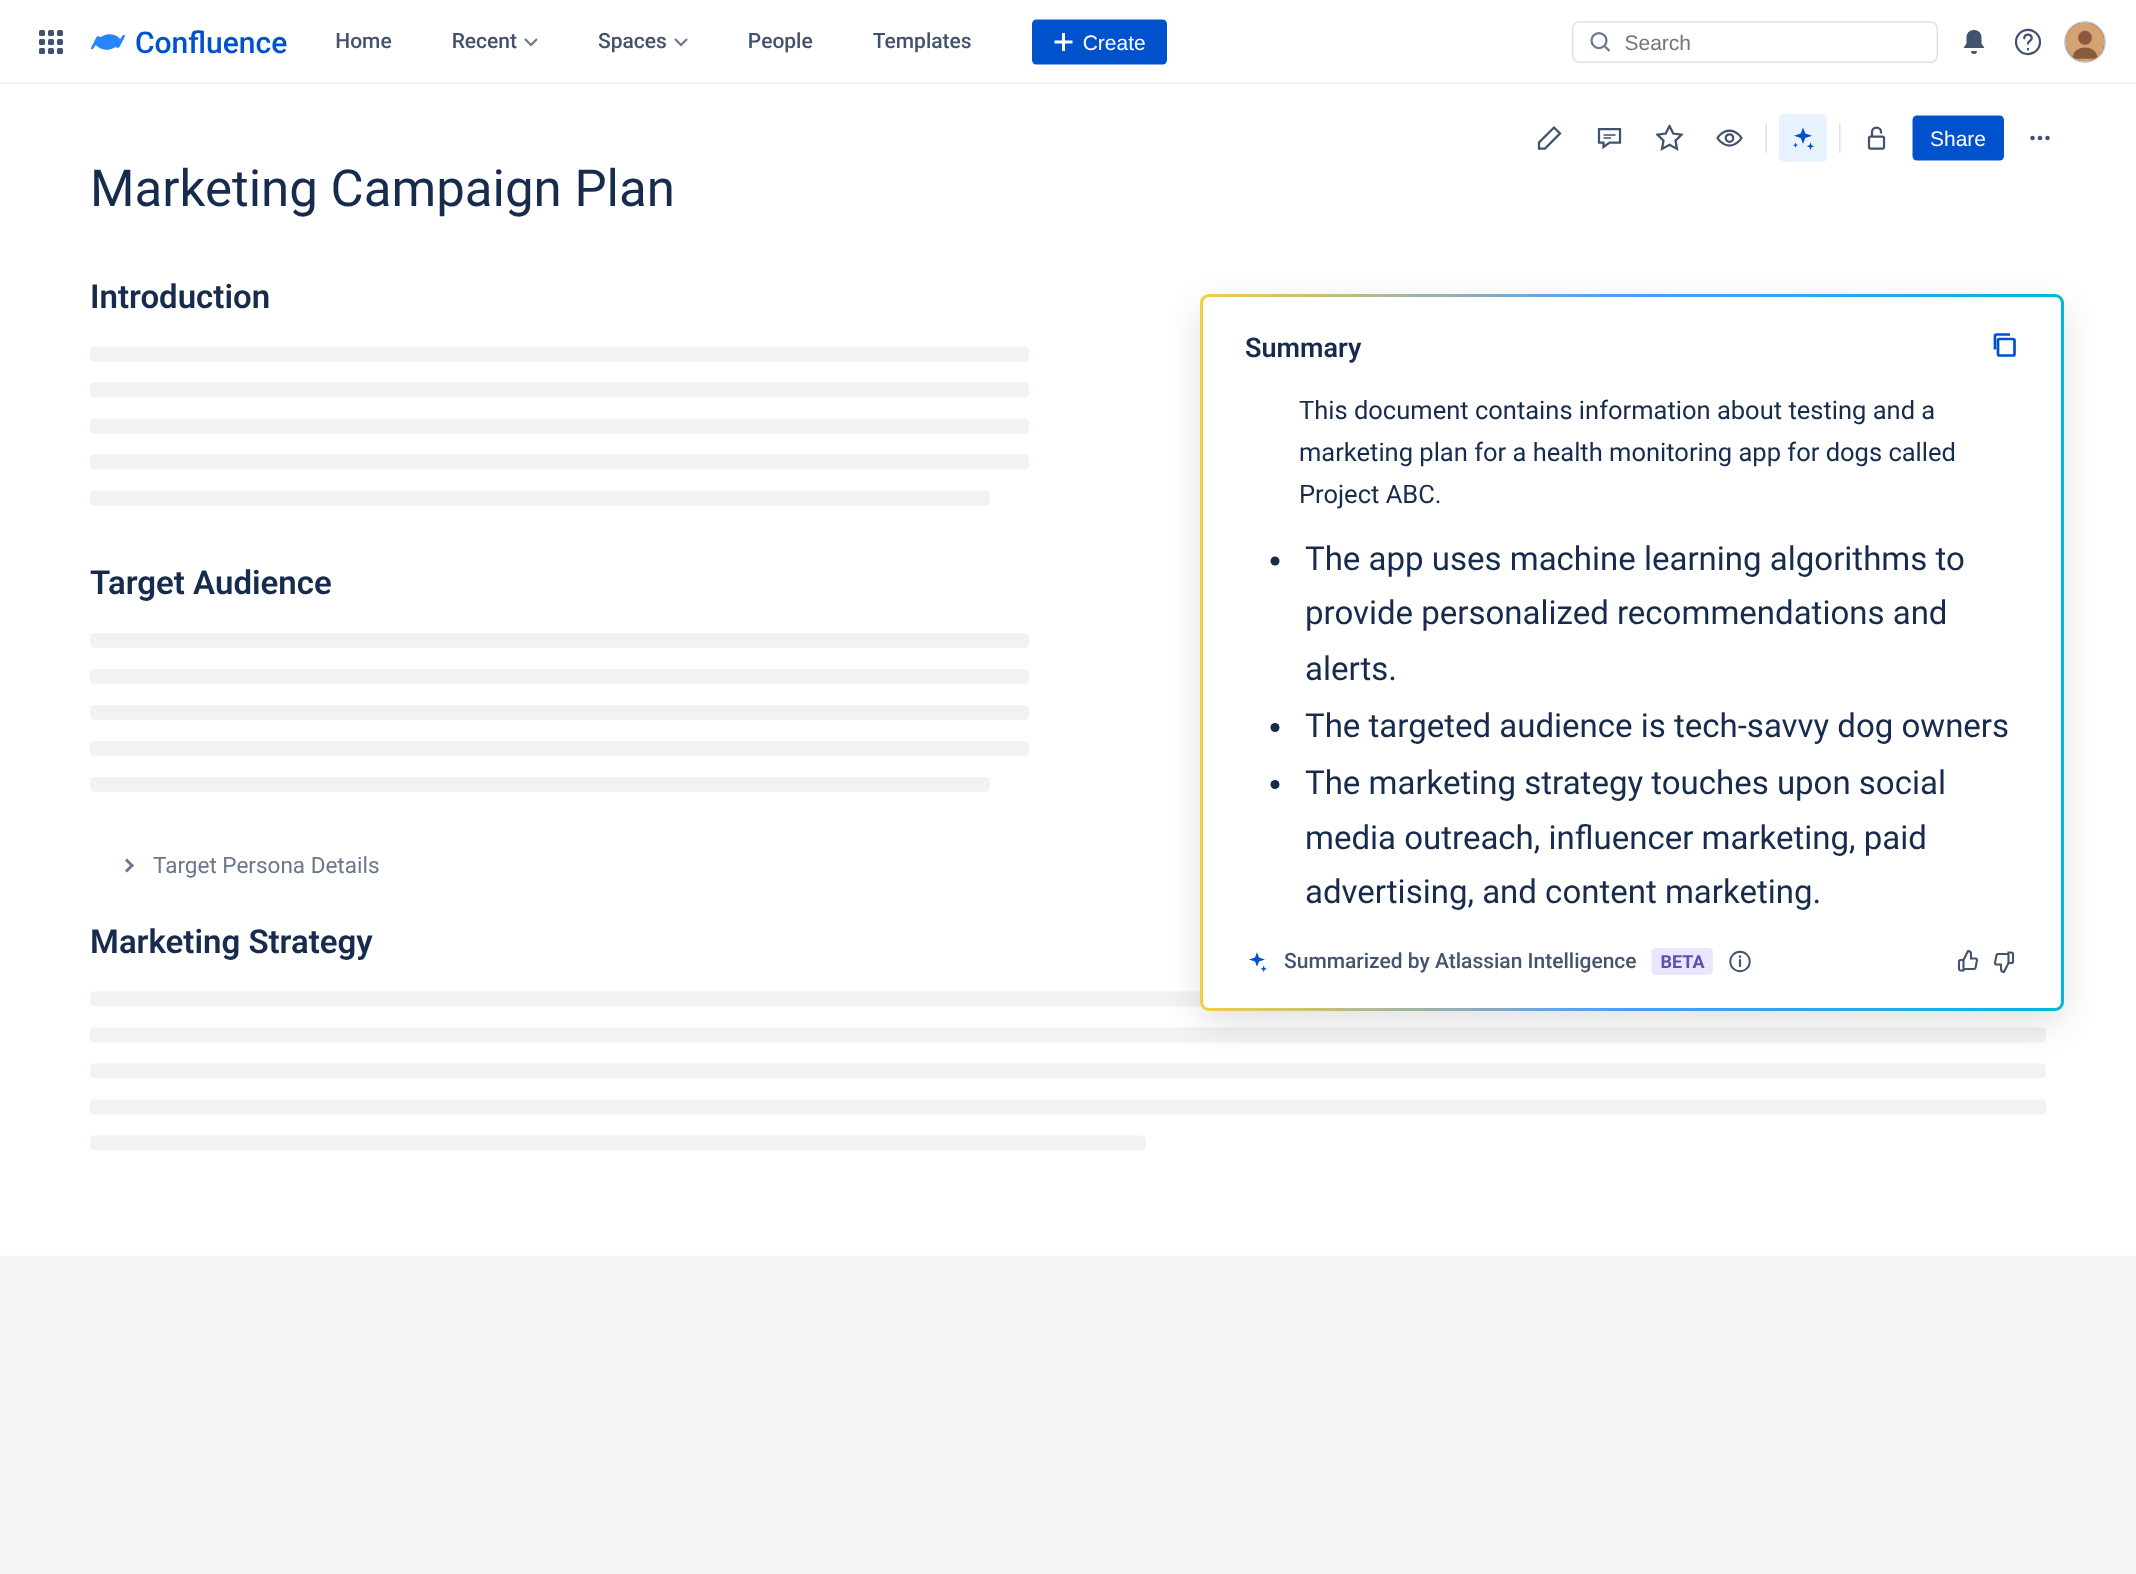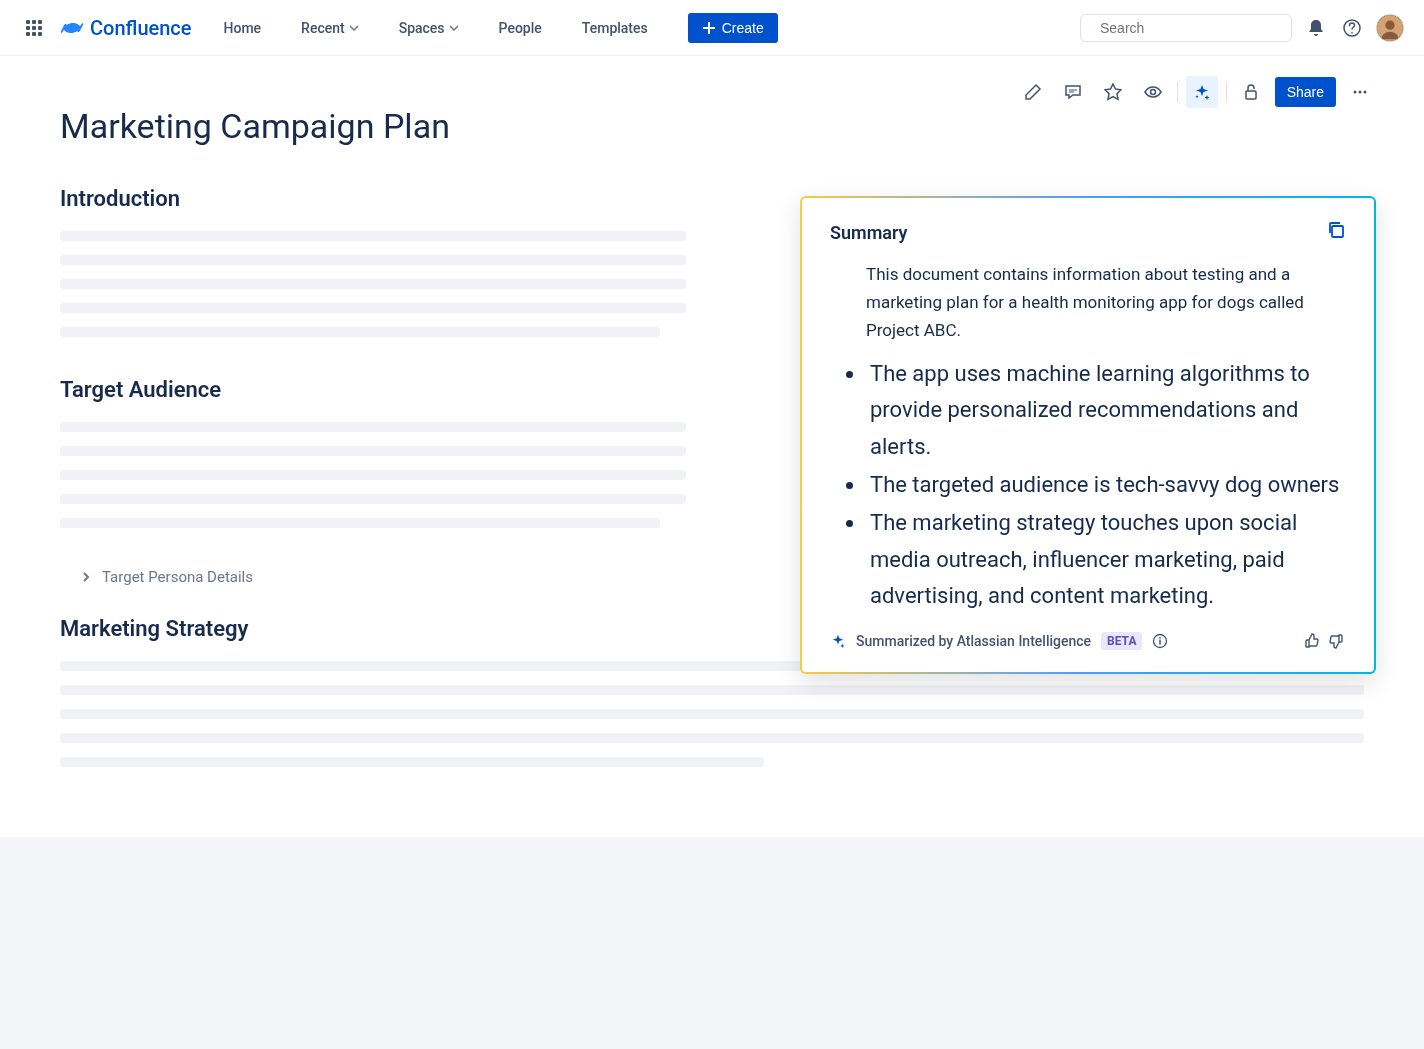--- a/index.html
+++ b/index.html
@@ -70,21 +70,21 @@
       gap: 6px;
       margin-left: 10px;
     }
     .nav-spacer { flex: 1; }
     .search-box {
       display: flex;
       align-items: center;
       border: 1.5px solid #DFE1E6;
       border-radius: 5px;
       padding: 5px 10px;
-      width: 212px;
+      width: 244px;
       gap: 8px;
     }
     .search-box input {
       border: none;
       outline: none;
       font-size: 14px;
       flex: 1;
       color: #6B778C;
     }
     .nav-icon {

